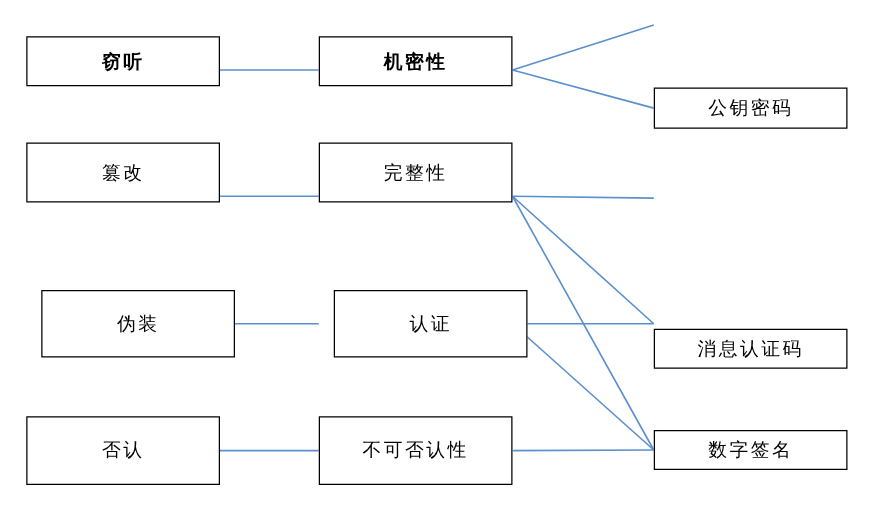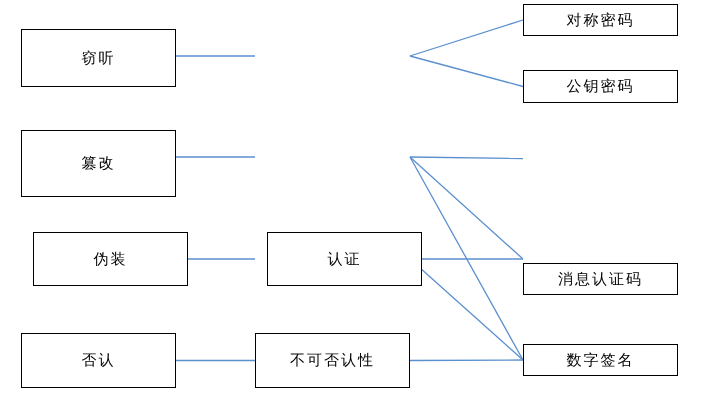--- a/index.html
+++ b/index.html
@@ -35,22 +35,22 @@
     color: #000000;
     letter-spacing: 2px;
     z-index: 1;
     white-space: nowrap;
   }
   
   .col-l { left: 21px;  width: 155px; }
   .col-m { left: 255px; width: 155px; }
   .col-r { left: 523px; width: 155px; }
   
-  .rt1 { top: 29px;  height: 58px; }
-  .rt2 { top: 130px; height: 67px; text-align: center; }
+  .rt1 { top: 29px;  height: 40px; font-weight: bold; }
+  .rt2 { top: 114px; height: 48px; text-align: center; }
   .rt3 { top: 232px; height: 54px; margin-left: 12px; }
   .rt4 { top: 333px; height: 55px; text-align: right; }
   
   .rs1 { top: 4px;   height: 32px; }
   .rs2 { top: 70px;  height: 33px; }
   .rs3 { top: 143px; height: 31px; }
   .rs4 { top: 243px; height: 32px; margin-top: 20px; }
   .rs5 { top: 344px; height: 32px; }
 </style>
 </head>
@@ -70,20 +70,21 @@
       <line x1="410" y1="259" x2="523" y2="259" stroke="#5b8fce" stroke-width="1.3"></line>
       <line x1="410" y1="259" x2="523" y2="360" stroke="#5b8fce" stroke-width="1.3"></line>
       <line x1="410" y1="360.5" x2="523" y2="360" stroke="#5b8fce" stroke-width="1.3"></line>
     </svg>
 
   <div class="node col-l rt1">窃听</div>
   <div class="node col-l rt2">篡改</div>
   <div class="node col-l rt3">伪装</div>
   <div class="node col-l rt4">否认</div>
 
+  <div class="node col-m rt1">机密性</div>
+  <div class="node col-m rt2">完整性</div>
   <div class="node col-m rt3">认证</div>
   <div class="node col-m rt4">不可否认性</div>
 
-  <div class="node col-r rs1">对称密码</div>
   <div class="node col-r rs2">公钥密码</div>
   <div class="node col-r rs4">消息认证码</div>
   <div class="node col-r rs5">数字签名</div>
 </div>
 
 </body></html>

